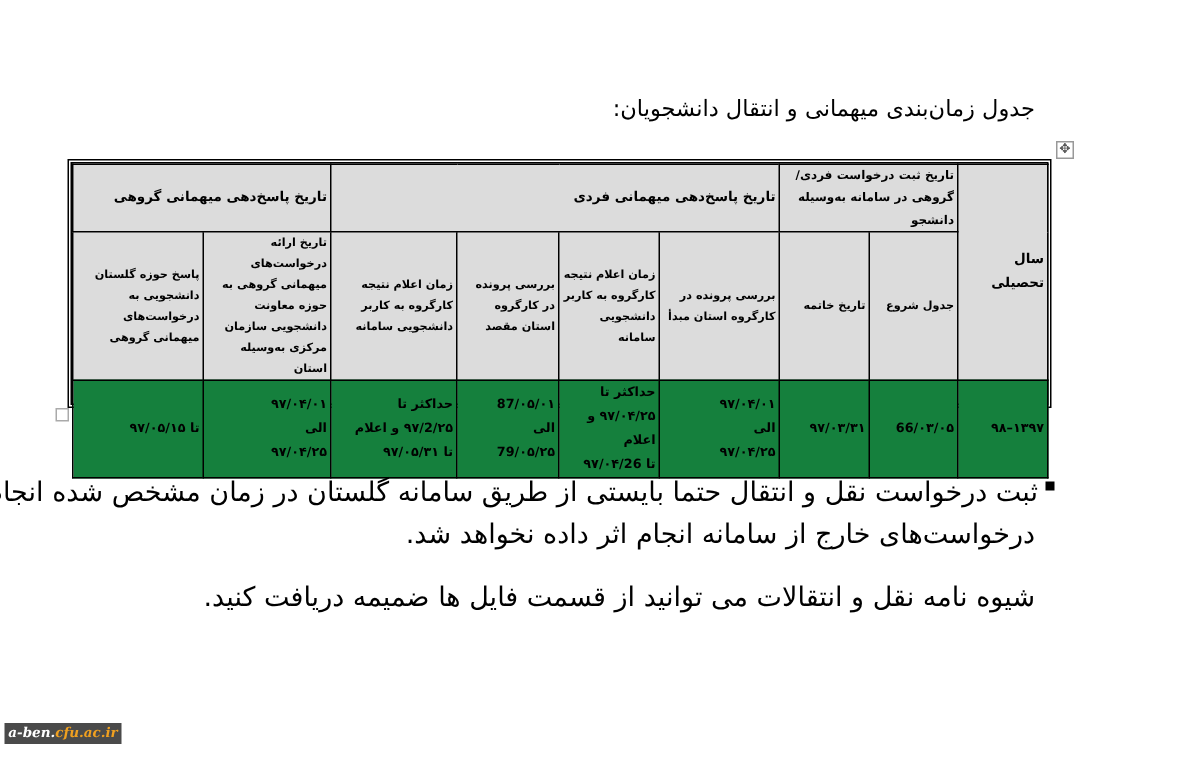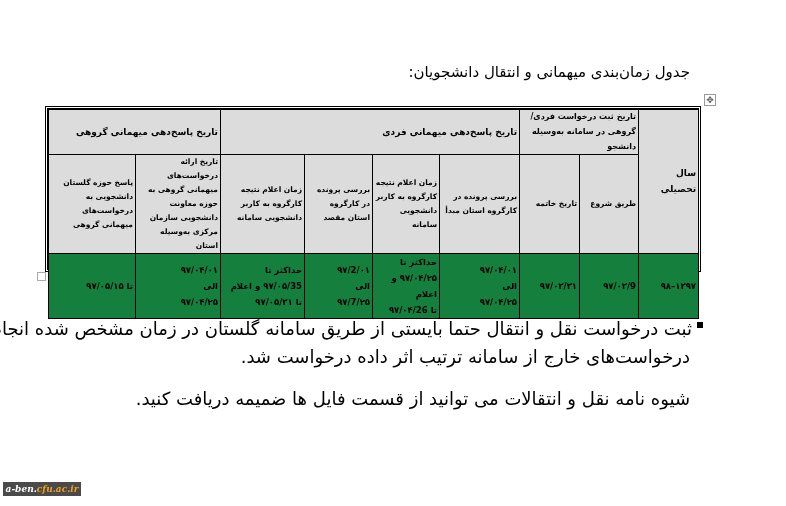--- a/index.html
+++ b/index.html
@@ -67,67 +67,67 @@
       <col style="width:87px">
     </colgroup>
     <tbody>
         <tr style="height:30px">
       <td class="hdr" rowspan="2" style="font-size:9px">سال تحصیلی</td>
       <td class="hdr" colspan="2" style="font-size:8px">تاریخ ثبت درخواست فردی/گروهی در سامانه به‌وسیله دانشجو</td>
       <td class="hdr hdr-big" colspan="4">تاریخ پاسخ‌دهی میهمانی فردی</td>
       <td class="hdr hdr-big" colspan="2">تاریخ پاسخ‌دهی میهمانی گروهی</td>
     </tr>
     <tr style="height:84px">
-      <td class="hdr">طریق شروع</td>
+      <td class="hdr">جدول شروع</td>
       <td class="hdr">تاریخ خاتمه</td>
       <td class="hdr">بررسی پرونده در کارگروه استان مبدأ</td>
       <td class="hdr">زمان اعلام نتیجه کارگروه به کاربر دانشجویی سامانه</td>
       <td class="hdr">بررسی پرونده در کارگروه استان مقصد</td>
       <td class="hdr">زمان اعلام نتیجه کارگروه به کاربر دانشجویی سامانه</td>
       <td class="hdr">تاریخ ارائه درخواست‌های میهمانی گروهی به حوزه معاونت دانشجویی سازمان مرکزی به‌وسیله استان</td>
       <td class="hdr">پاسخ حوزه گلستان دانشجویی به درخواست‌های میهمانی گروهی</td>
     </tr>
     <tr>
       <td class="val">۱۳۹۷–۹۸</td>
-      <td class="val">۹۷/۰۳/9</td>
+      <td class="val">66/۰۳/۰۵</td>
       <td class="val">۹۷/۰۳/۳۱</td>
       <td class="val">
         <div>۹۷/۰۴/۰۱</div>
         <div>الی</div>
         <div>۹۷/۰۴/۲۵</div>
       </td>
       <td class="val">
         <div>حداکثر تا</div>
         <div>۹۷/۰۴/۲۵ و اعلام</div>
         <div>تا ۹۷/۰۴/26</div>
       </td>
       <td class="val">
-        <div>۹۷/2/۰۱</div>
+        <div>87/۰۵/۰۱</div>
         <div>الی</div>
-        <div>۹۷/7/۲۵</div>
+        <div>79/۰۵/۲۵</div>
       </td>
       <td class="val">
         <div>حداکثر تا</div>
-        <div>۹۷/۰۵/35 و اعلام</div>
+        <div>۹۷/2/۲۵ و اعلام</div>
         <div>تا ۹۷/۰۵/۳۱</div>
       </td>
       <td class="val">
         <div>۹۷/۰۴/۰۱</div>
         <div>الی</div>
         <div>۹۷/۰۴/۲۵</div>
       </td>
       <td class="val">تا ۹۷/۰۵/۱۵</td>
     </tr>
   </tbody>
     </table>
 </div>
 
 <div class="resize-handle"></div>
 
 <div class="para" style="top:318px; right:83px;">
   <span class="bullet"></span><span>ثبت درخواست نقل و انتقال حتما بایستی از طریق سامانه گلستان در زمان مشخص شده انجام گیرد و به</span>
 </div>
-<div class="para" style="top:346px; right:96px;">درخواست‌های خارج از سامانه ترتیب اثر داده درخواست شد.</div>
+<div class="para" style="top:346px; right:96px;">درخواست‌های خارج از سامانه انجام اثر داده نخواهد شد.</div>
 <div class="para" style="top:388px; right:96px;">شیوه نامه نقل و انتقالات می توانید از قسمت فایل ها ضمیمه دریافت کنید.</div>
 
 <div class="logo">
   <span class="a">a-ben.</span><span class="b">cfu.ac.ir</span>
 </div>
 
 </body></html>

